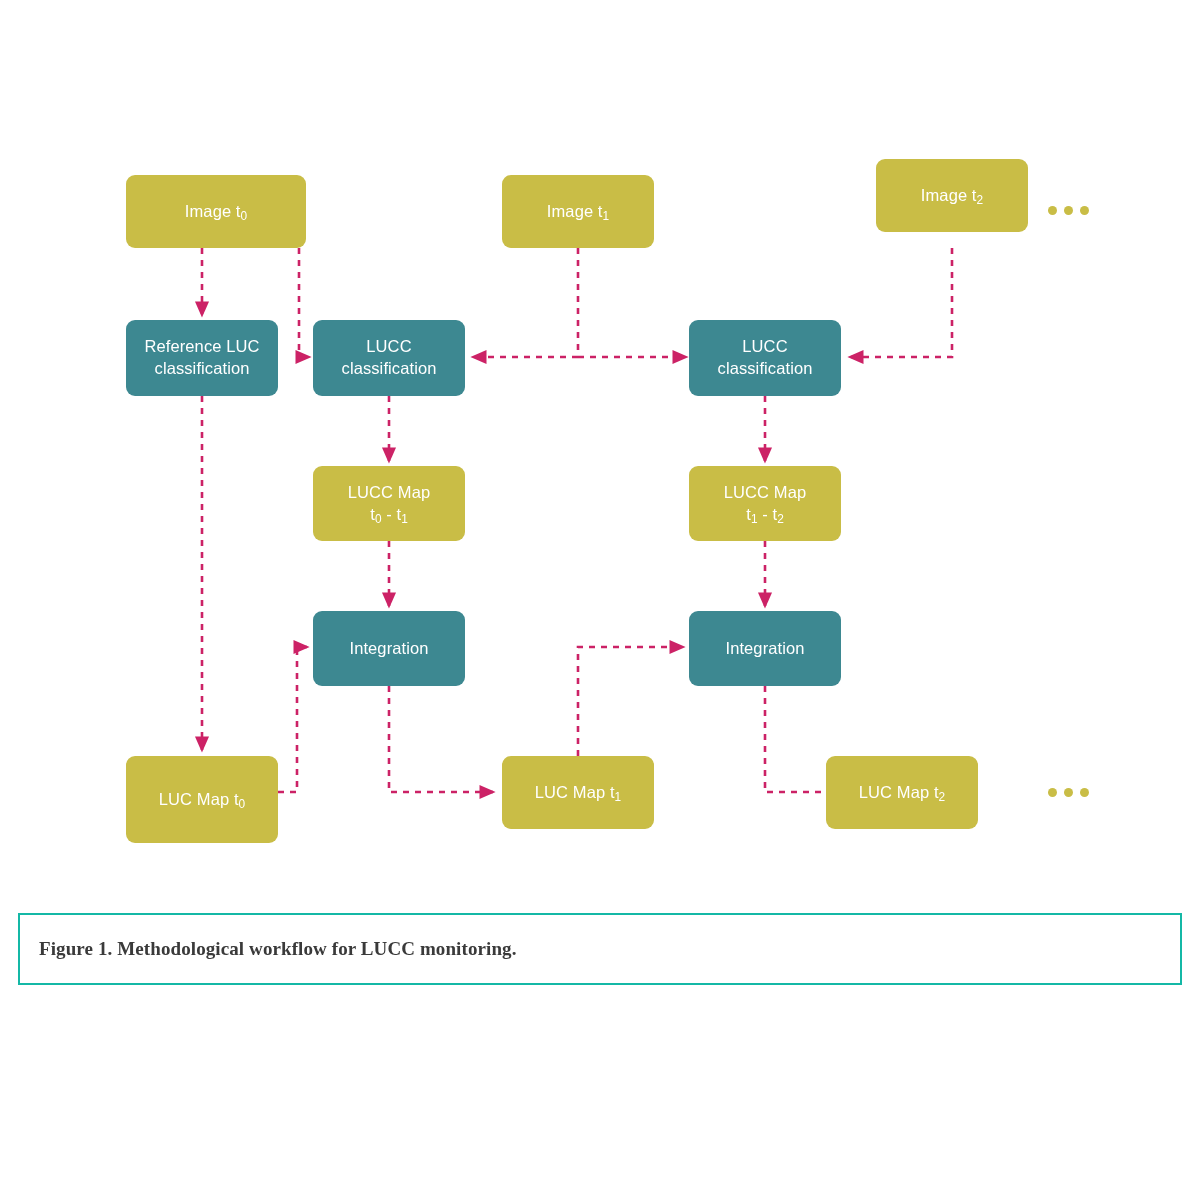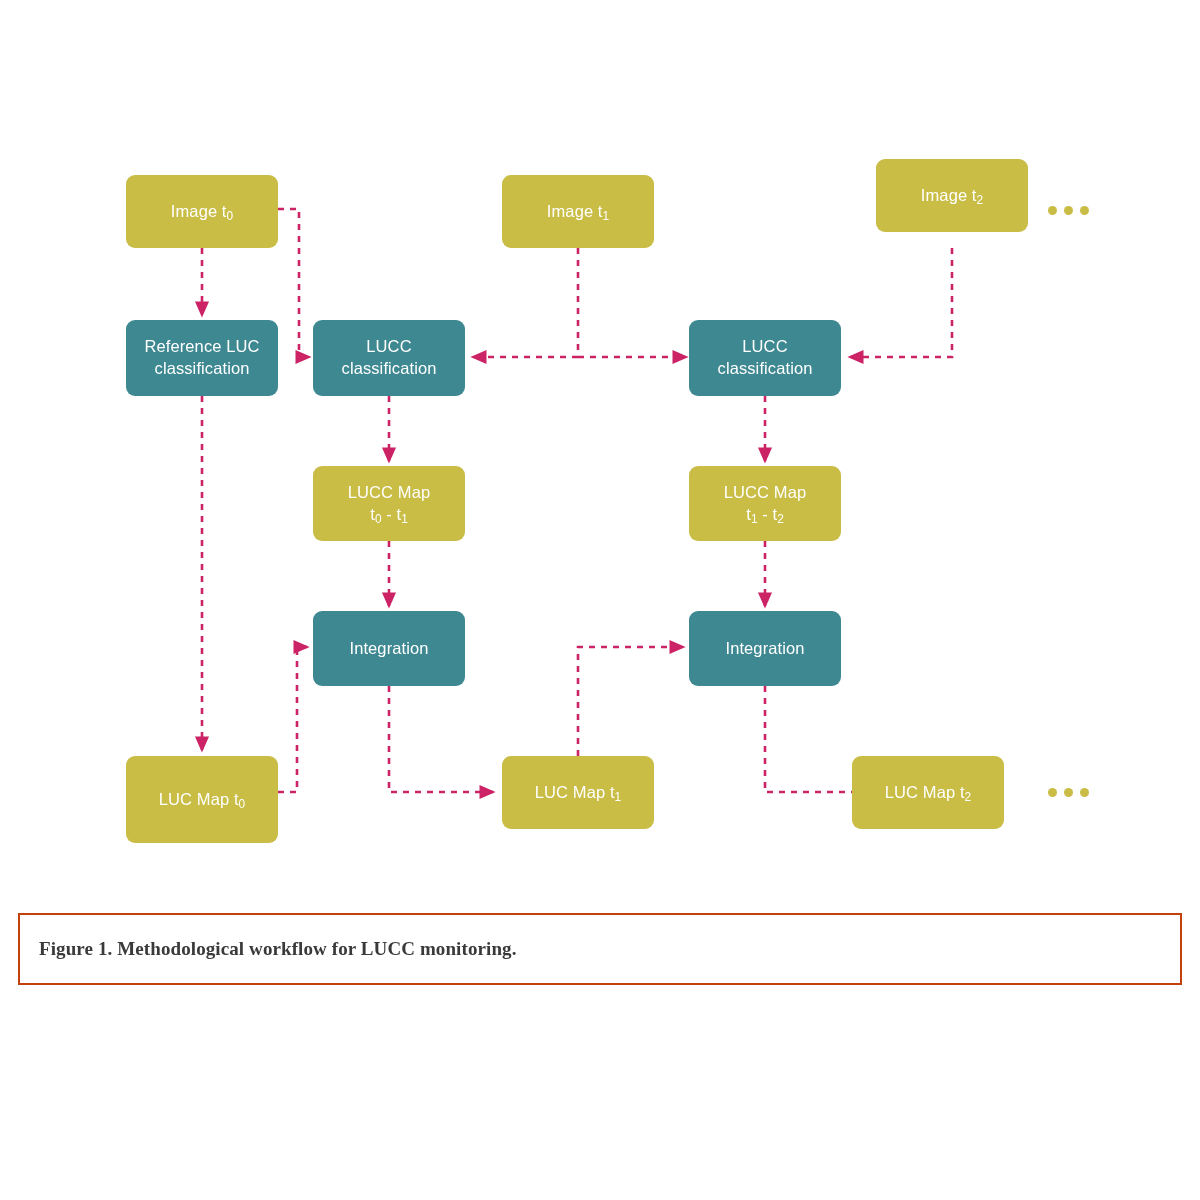--- a/index.html
+++ b/index.html
@@ -85,21 +85,21 @@
   }
 
   
   #caption-box {
     position: absolute;
     left: 18px;
     top: 913px;
     width: 1164px;
     height: 72px;
     box-sizing: border-box;
-    border: 2px solid #c2410c;
+    border: 2px solid #14b8a6;
     background: #ffffff;
     display: flex;
     align-items: center;
     z-index: 2;
   }
   #caption-text {
     font-family: "Liberation Serif", serif;
     font-weight: bold;
     font-size: 19px;
     color: #3a3a3a;
@@ -147,21 +147,21 @@
         <path d="M278,792 L297,792 L297,647 L307,647" marker-end="url(#arrow)"></path>
 
         <path d="M389,686 L389,792 L493,792" marker-end="url(#arrow)"></path>
 
         <path d="M578,756 L578,647 L683,647" marker-end="url(#arrow)"></path>
 
         <path d="M765,686 L765,792 L870,792" marker-end="url(#arrow)"></path>
       </g>
     </svg>
 
-    <div class="node yellow" style="left:126px; top:175px; width:152px; height:73px;">
+    <div class="node yellow" style="left:126px; top:175px; width:180px; height:73px;">
       <span><span>Image t</span><sub>0</sub></span>
     </div>
 
     <div class="node yellow" style="left:502px; top:175px; width:152px; height:73px;">
       <span><span>Image t</span><sub>1</sub></span>
     </div>
 
     <div class="node yellow" style="left:876px; top:159px; width:152px; height:73px;">
       <span><span>Image t</span><sub>2</sub></span>
     </div>
@@ -206,21 +206,21 @@
     </div>
 
     <div class="node yellow" style="left:126px; top:756px; width:152px; height:87px;">
       <span><span>LUC Map t</span><sub>0</sub></span>
     </div>
 
     <div class="node yellow" style="left:502px; top:756px; width:152px; height:73px;padding-left:6px;">
       <span><span>LUC Map t</span><sub>1</sub></span>
     </div>
 
-    <div class="node yellow" style="left:852px; top:756px; width:152px; height:73px;">
+    <div class="node yellow" style="left:826px; top:756px; width:152px; height:73px;">
       <span><span>LUC Map t</span><sub>2</sub></span>
     </div>
 
     <div class="ellipsis" style="left:1048px; top:788px;">
       <span></span>
       <span></span>
       <span></span>
     </div>
 
   </div>

